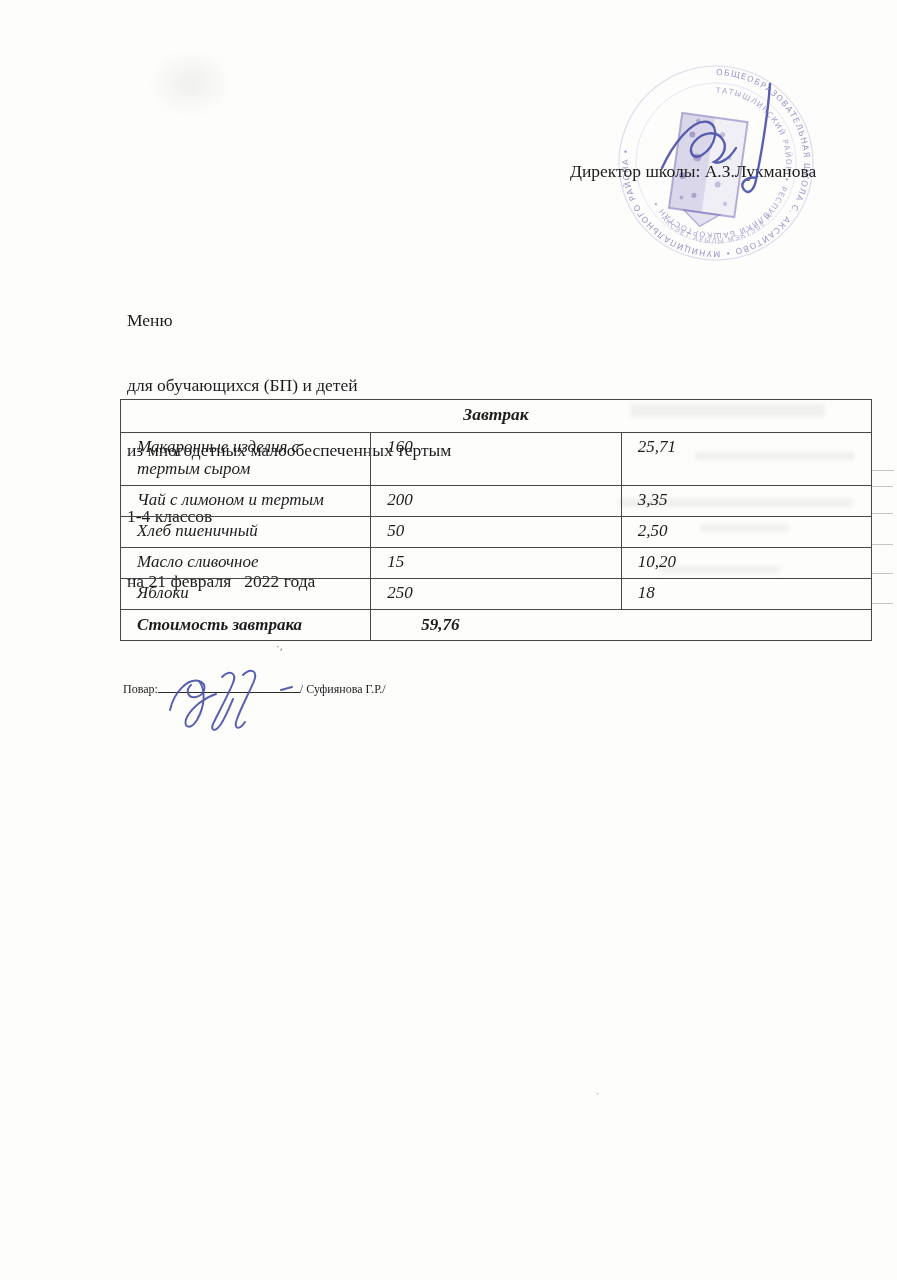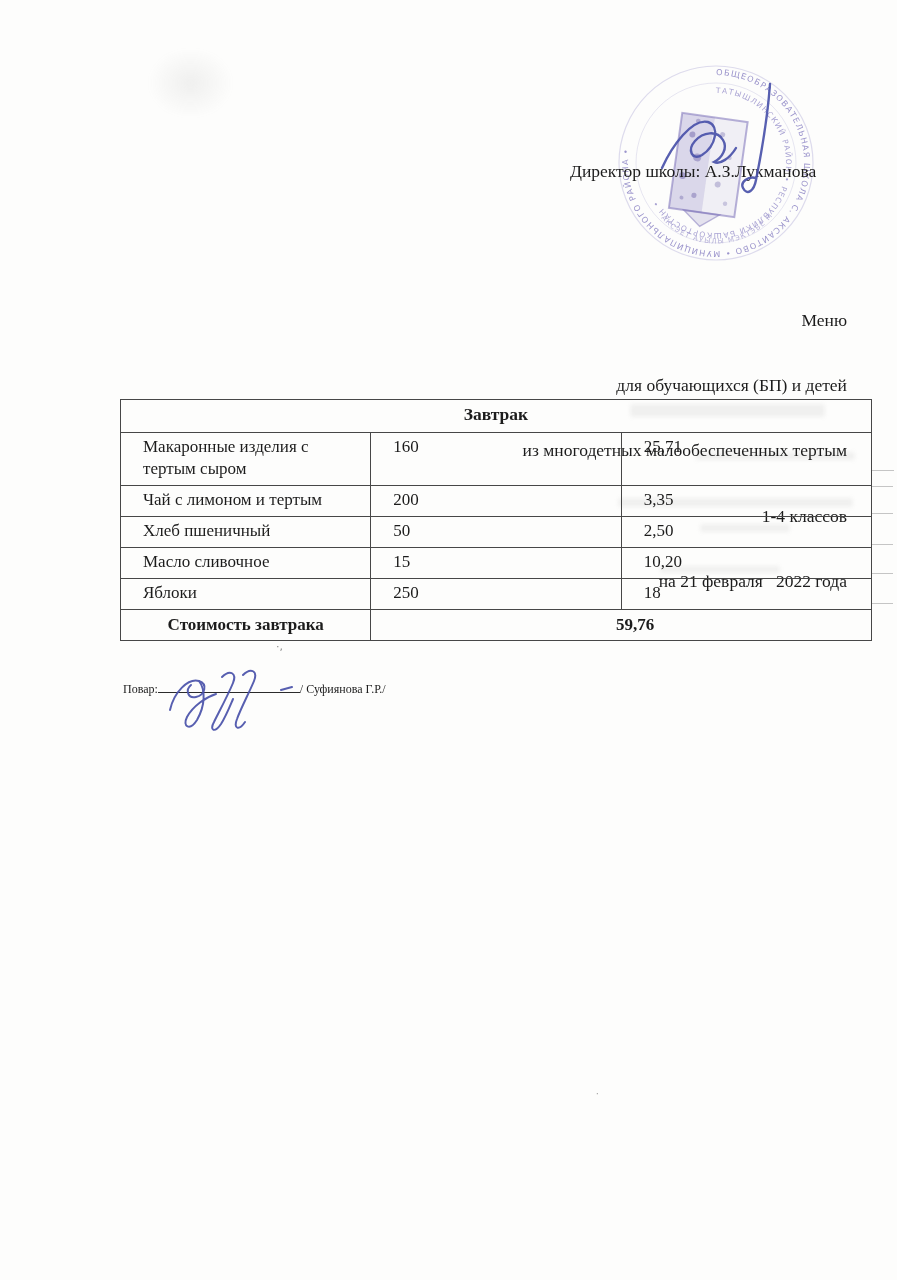--- a/index.html
+++ b/index.html
@@ -28,44 +28,44 @@
   
   .stamp-svg{position:absolute;left:613px;top:60px;z-index:2;}
   .stamp-text{
     font-family:"DejaVu Sans",sans-serif;
     letter-spacing:1.2px;
   }
 
   
   .title-block{
     position:absolute;left:127px;top:266px;width:720px;
-    text-align:right;font-size:17.5px;line-height:21.8px;
+    text-align:left;font-size:17.5px;line-height:21.8px;
     white-space:pre-wrap;z-index:4;
   }
 
   
   table.menu{
     position:absolute;left:120px;top:399px;width:752px;
     border-collapse:collapse;table-layout:fixed;
     font-size:17px;z-index:4;
   }
   table.menu td{
     border:1.5px solid #474747;
-    padding:3px 22px;vertical-align:top;line-height:1.28;
+    padding:3px 16px;vertical-align:top;line-height:1.28;font-style:italic;
   }
   td.c1{width:257px;border-radius:17px;}
   td.c2{width:200px;}
   .hdr td{
     text-align:center;font-weight:bold;font-size:17.5px;
     height:26px;vertical-align:middle;padding:2px;
   }
   tr.r1 td{height:46px;}
   tr.rX td{height:24px;}
   tr.ftr td{
-    font-weight:bold;height:24px;vertical-align:middle;text-align:center;
+    font-weight:bold;height:24px;vertical-align:middle;
   }
   tr.ftr td.total{padding-left:50px;}
 
   
   .cook{
     position:absolute;left:123px;top:678px;
     font-size:12px;z-index:4;white-space:nowrap;
   }
   .cook-uline{
     display:inline-block;width:142px;height:14px;

